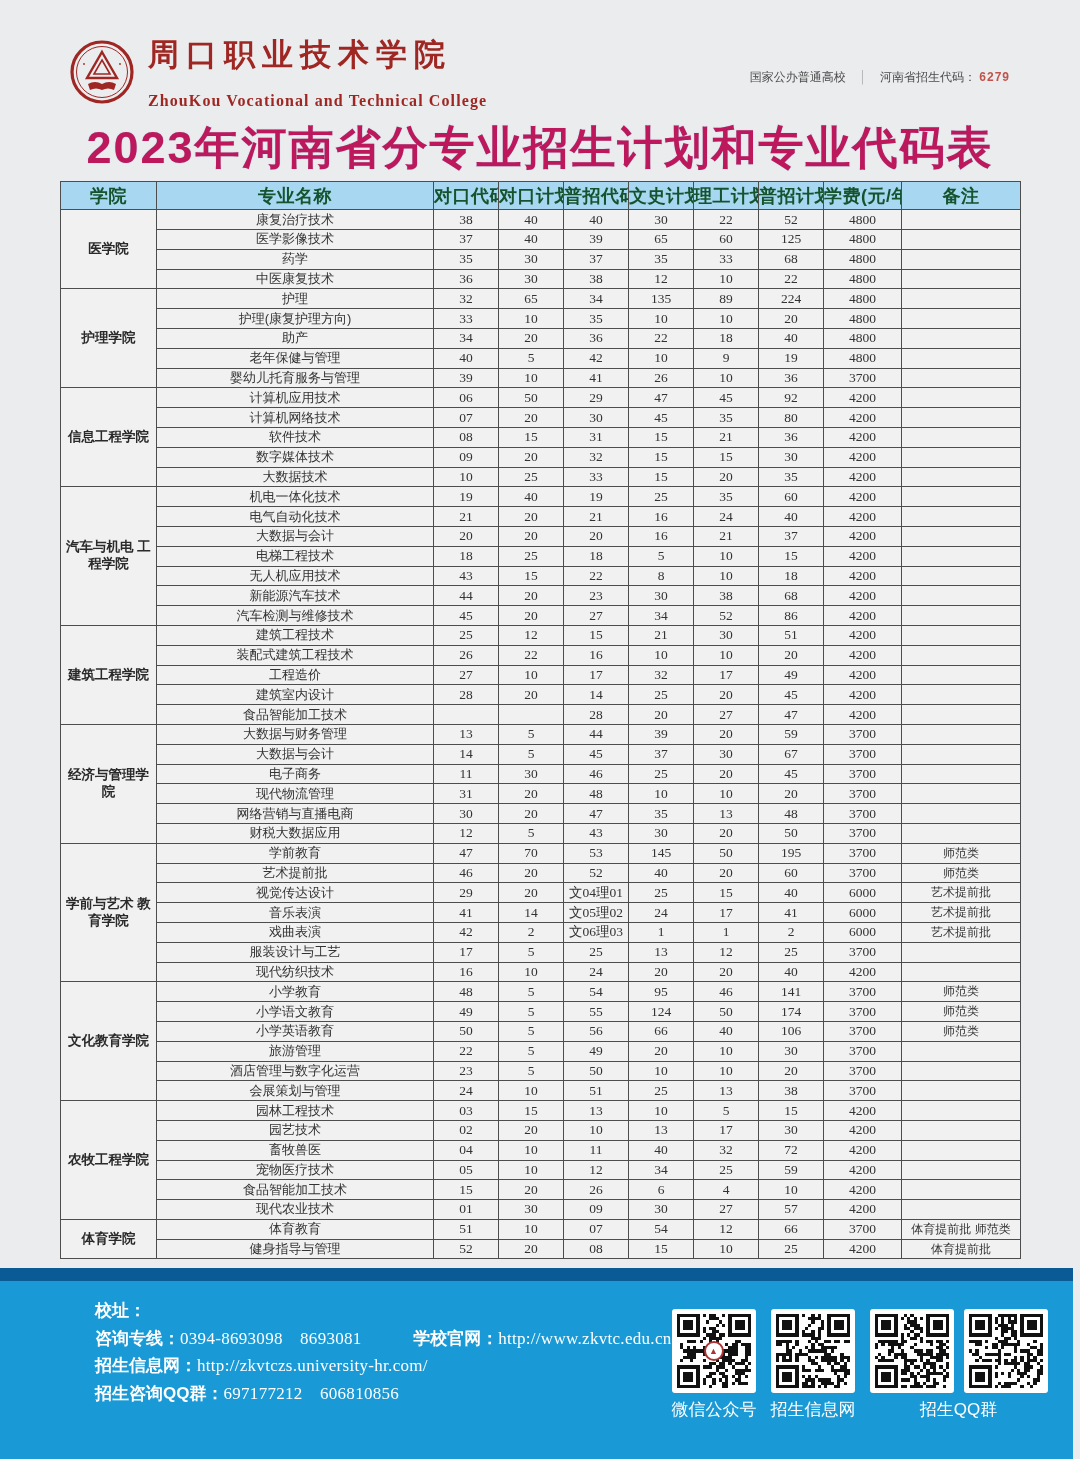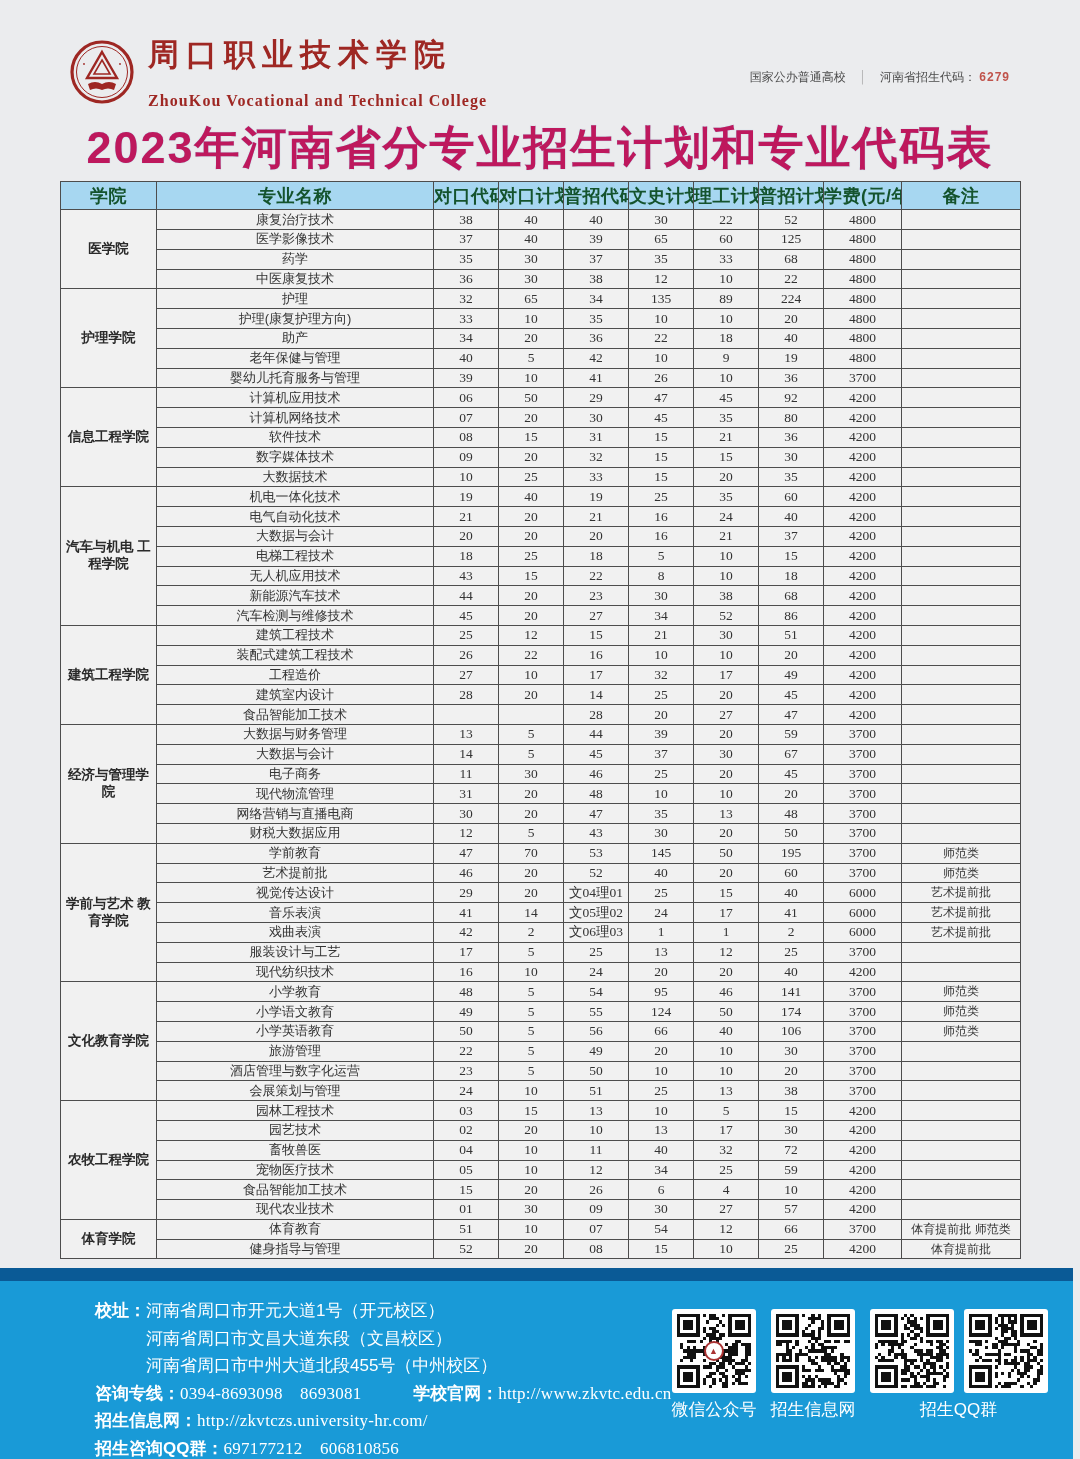--- a/index.html
+++ b/index.html
@@ -720,25 +720,20 @@
         </tbody>
     </table>
   </div>
 
   <div class="footer">
     <div class="footer-bar"></div>
     <div class="footer-body">
       <div class="f-left">
         <div class="addr-block">
           <span class="lbl">校址：</span>
-          <div class="addr-list">
-            <div>河南省周口市开元大道1号（开元校区）</div>
-            <div>河南省周口市文昌大道东段（文昌校区）</div>
-            <div>河南省周口市中州大道北段455号（中州校区）</div>
-          </div>
         </div>
         <div>
           <span class="lbl">咨询专线：</span><span class="url">0394-8693098　8693081</span>
           <span style="display:inline-block;width:42px"></span>
           <span class="lbl">学校官网：</span><span class="url">http://www.zkvtc.edu.cn</span>
         </div>
         <div>
           <span class="lbl">招生信息网：</span><span class="url">http://zkvtczs.university-hr.com/</span>
         </div>
         <div>

